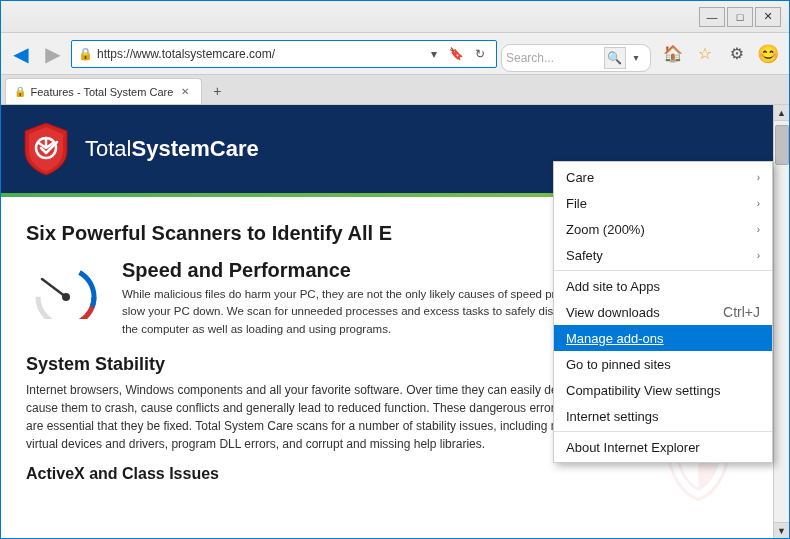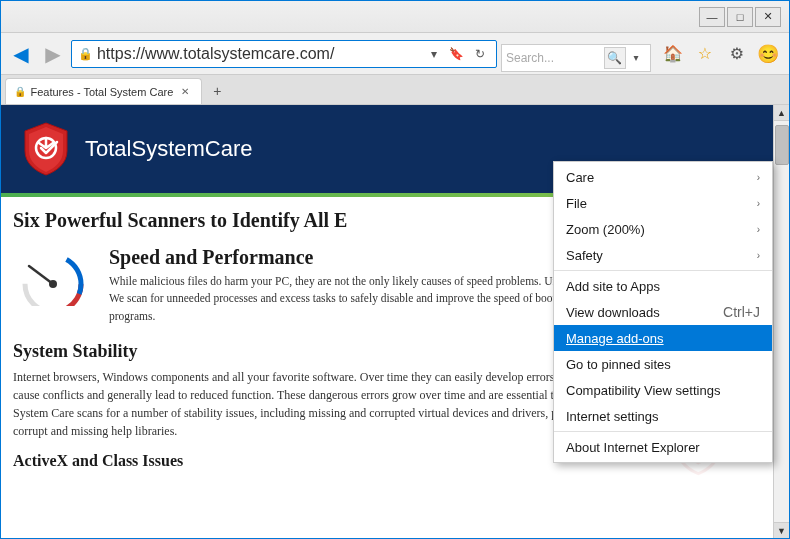--- a/index.html
+++ b/index.html
@@ -56,34 +56,34 @@
       height: 28px;
       background: white;
       border: 1px solid #0078d7;
       border-radius: 2px;
       display: flex;
       align-items: center;
       padding: 0 6px;
       gap: 4px;
     }
     .address-lock { color: #0078d7; font-size: 12px; }
-    .address-text { flex: 1; font-size: 16px; color: #333; }
+    .address-text { flex: 1; font-size: 12px; color: #333; }
     .address-icons { display: flex; gap: 3px; }
     .addr-icon-btn {
       width: 20px; height: 20px;
       background: transparent; border: none;
       cursor: pointer; color: #555; font-size: 12px;
       display: flex; align-items: center; justify-content: center;
     }
     .search-wrap {
       height: 28px;
       width: 150px;
       background: white;
       border: 1px solid #ccc;
-      border-radius: 0;
+      border-radius: 9px;
       display: flex;
       align-items: center;
       padding: 0 4px;
       margin-top: 8px;
     }
     .search-text { flex: 1; font-size: 12px; color: #aaa; }
     .search-btn {
       width: 22px; height: 22px;
       background: #f0f0f0;
       border: 1px solid #ccc;
@@ -160,21 +160,21 @@
       align-items: center;
       gap: 14px;
     }
     .logo-shield {
       width: 50px; height: 56px;
       position: relative;
     }
     .logo-text { color: white; font-size: 22px; }
     .logo-text span { font-weight: bold; }
 
-    .site-body { padding: 12px; position: relative; overflow: hidden; font-family: Liberation Serif, serif; }
+    .site-body { padding: 25px; position: relative; overflow: hidden; }
     .site-title { font-size: 22px; font-weight: bold; color: #1a1a1a; margin-bottom: 16px; }
     .feature-item { display: flex; gap: 16px; margin-bottom: 16px; }
     .feature-icon-wrap { flex-shrink: 0; width: 80px; }
     .feature-text h3 { font-size: 20px; color: #1a1a1a; margin-bottom: 4px; }
     .feature-text p { font-size: 12px; color: #333; line-height: 1.5; }
 
     .system-stability { margin-top: 8px; }
     .stability-title { font-size: 18px; font-weight: bold; color: #1a1a1a; margin-bottom: 6px; }
     .stability-content { display: flex; gap: 12px; }
     .stability-text { font-size: 12px; color: #333; line-height: 1.5; flex: 1; }
@@ -323,21 +323,21 @@
         <div class="logo-shield">
           <svg width="50" height="56" viewBox="0 0 50 56">
             <path d="M25 2 L46 10 L46 30 C46 42 36 50 25 54 C14 50 4 42 4 30 L4 10 Z" fill="#cc2222" stroke="#aa1111" stroke-width="1"></path>
             <path d="M25 6 L42 13 L42 30 C42 40 34 47 25 51 C16 47 8 40 8 30 L8 13 Z" fill="#dd3333"></path>
             <circle cx="25" cy="27" r="10" fill="none" stroke="white" stroke-width="2.5"></circle>
             <path d="M25 17 L25 27 M18 22 L25 27 M32 22 L25 27" stroke="white" stroke-width="2.5" stroke-linecap="round"></path>
             <path d="M20 27 L25 32 L36 21" stroke="white" stroke-width="2.5" fill="none" stroke-linecap="round" stroke-linejoin="round"></path>
           </svg>
         </div>
         <div class="logo-text">
-          <span style="font-weight:400;">Total</span><span style="font-weight:400;text-align:center;">SystemCare</span>
+          <span style="font-weight:400;">Total</span><span style="font-weight:700;text-align:center;">SystemCare</span>
         </div>
       </div>
 
       <div class="green-bar"></div>
 
       <div class="site-body">
         <h2 class="site-title" style="font-size:20px; color:#1a1a1a; margin-bottom:14px;">Six Powerful Scanners to Identify All E</h2>
 
         <div class="feature-item">
           <div class="feature-icon-wrap">

